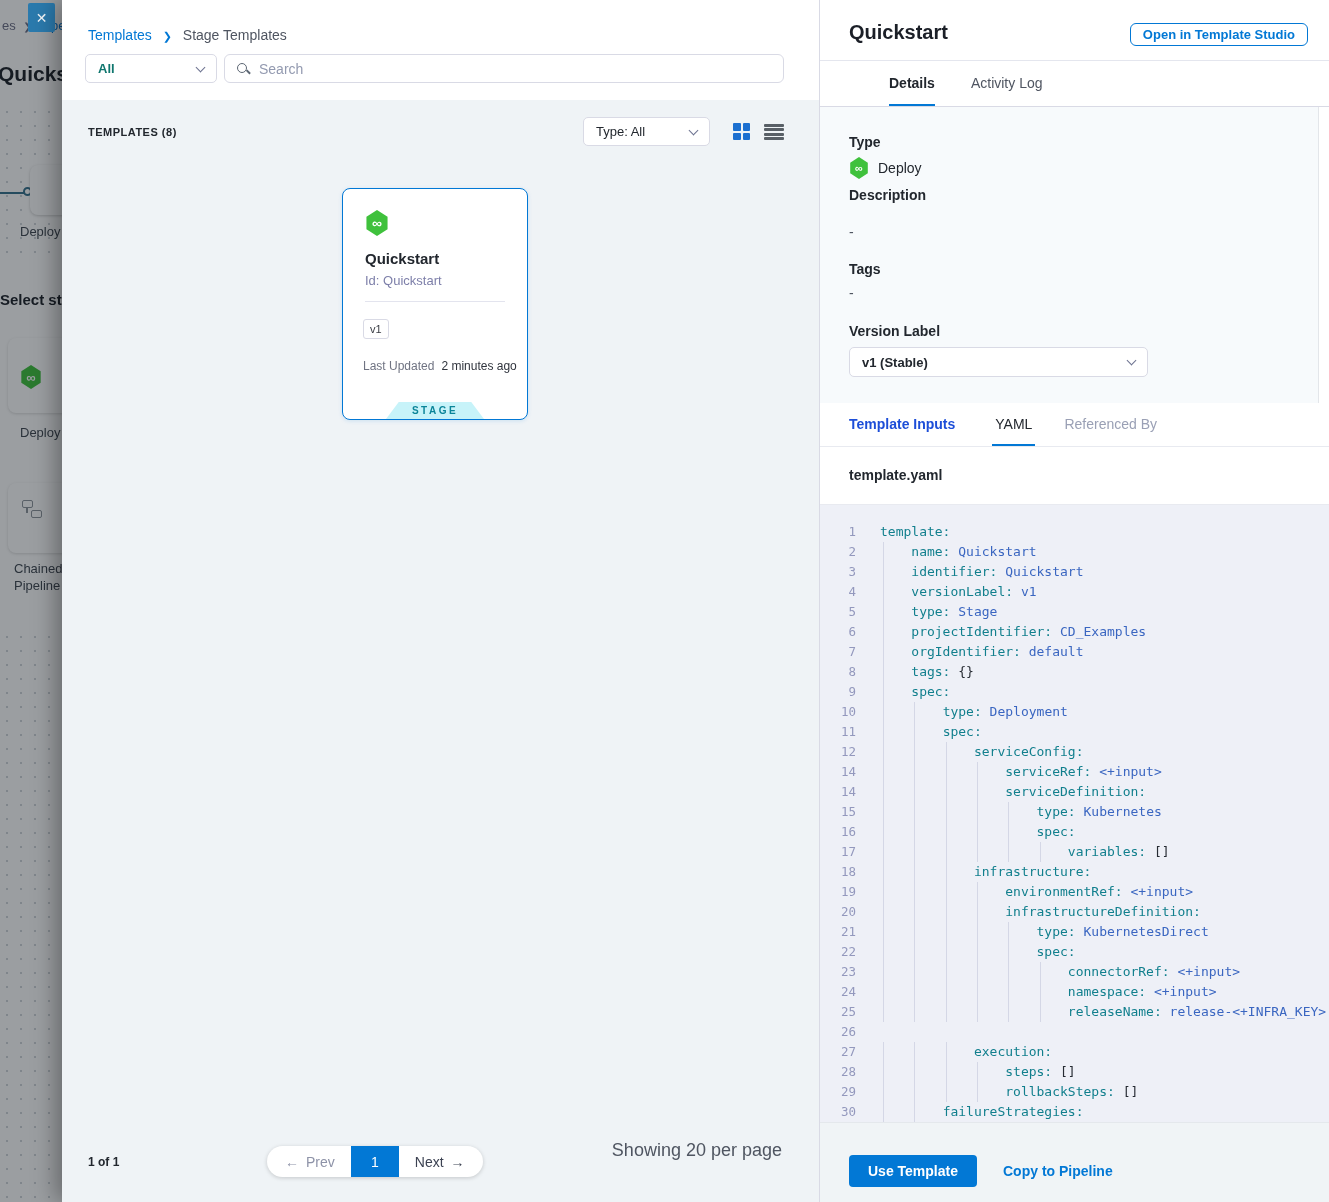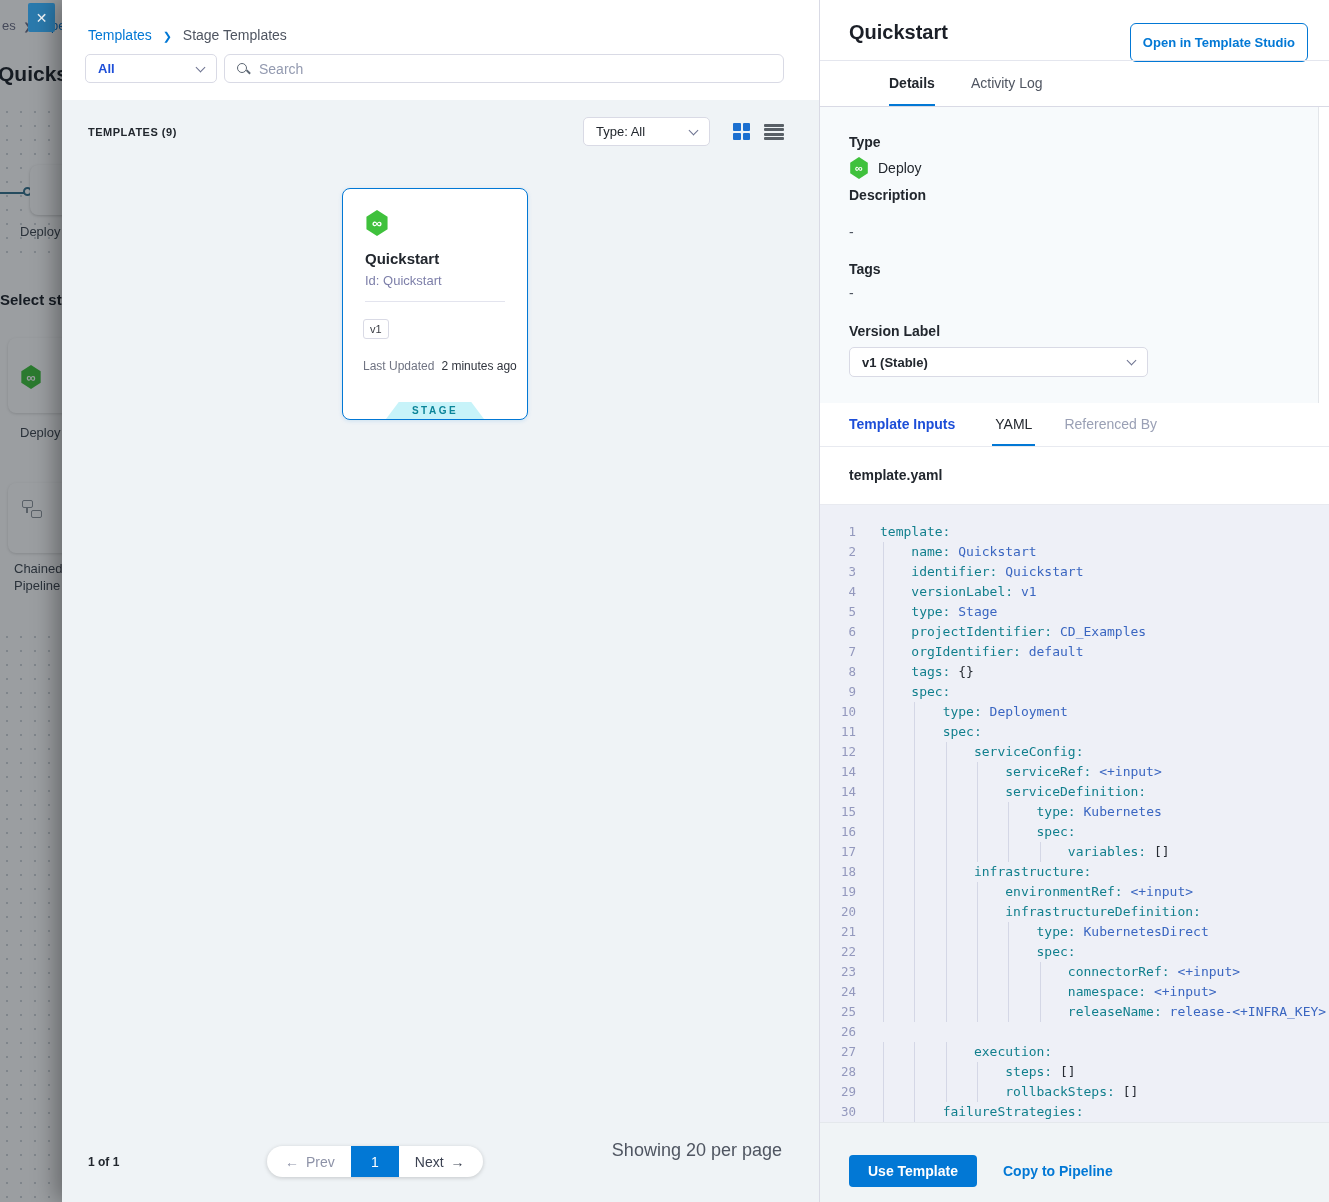--- a/index.html
+++ b/index.html
@@ -38,21 +38,21 @@
 
   
   .list-pane { position:relative; width:757px; height:100%; background:#fff; flex:none; }
   .grid-bg { position:absolute; left:0; top:100px; right:0; bottom:0; background:#eff3f6; }
   .crumbs { position:absolute; left:26px; top:27px; font-size:14px; white-space:nowrap; }
   .crumbs .link { color:#0278d5; cursor:pointer; }
   .crumbs .sep { color:#0278d5; font-size:11px; margin:0 7px; }
   .crumbs .current { color:#4f5561; }
   .select-box { position:absolute; height:29px; background:#fff; border:1px solid #d9dae5; border-radius:5px; display:flex; align-items:center; padding:0 12px; cursor:pointer; }
   .scope-select { left:23px; top:54px; width:132px; }
-  .scope-select .lbl { font-size:13px; font-weight:bold; color:#1d4ed8; }
+  .scope-select .lbl { font-size:13px; font-weight:bold; color:#0f766e; }
   .type-select { left:521px; top:117px; width:127px; }
   .type-select .lbl { font-size:13px; color:#22272e; }
   .chev { width:7px; height:7px; border-right:1.6px solid #6d7390; border-bottom:1.6px solid #6d7390; transform:rotate(45deg); margin-left:auto; margin-top:-3px; }
   .search-wrap { position:absolute; left:162px; top:54px; width:560px; height:29px; border:1px solid #d9dae5; border-radius:6px; background:#fff; display:flex; align-items:center; }
   .mag { position:relative; width:14px; height:14px; margin:0 9px 0 11px; flex:none; }
   .mag::before { content:""; position:absolute; left:1px; top:1px; width:8px; height:8px; border:1.5px solid #5c6673; border-radius:50%; }
   .mag::after { content:""; position:absolute; left:10px; top:9px; width:5px; height:1.5px; background:#5c6673; transform:rotate(45deg); }
   .search-input { border:none; outline:none; flex:1; font-size:14px; color:#22272e; font-family:"Liberation Sans",sans-serif; background:transparent; }
   .search-input::placeholder { color:#939ab0; }
   .list-header { position:absolute; left:26px; top:126px; font-size:11px; font-weight:bold; letter-spacing:.5px; color:#22272e; }
@@ -81,21 +81,21 @@
   .pager .prev { color:#8e93a8; padding:0 16px 0 18px; }
   .pager .prev .arr { margin-right:7px; }
   .pager .pactive { width:48px; justify-content:center; background:#0278d5; color:#fff; }
   .pager .next { color:#3c4252; padding:0 18px 0 16px; }
   .pager .next .arr { margin-left:7px; }
   .showing { position:absolute; right:37px; top:1140px; font-size:18px; color:#4f5561; }
 
   
   .detail-pane { position:relative; width:510px; height:100%; border-left:1px solid #d9dae5; flex:none; background:#fff; }
   .dp-title { position:absolute; left:29px; top:21px; font-size:20px; font-weight:bold; color:#1b1f27; }
-  .open-studio { position:absolute; right:21px; top:23px; height:39px; border:1.5px solid #0278d5; border-radius:6px; background:#fff;
+  .open-studio { position:absolute; right:21px; top:23px; height:23px; border:1.5px solid #0278d5; border-radius:6px; background:#fff;
                  color:#0278d5; font-size:13px; font-weight:bold; display:flex; align-items:center; padding:0 12px; cursor:pointer; font-family:"Liberation Sans",sans-serif; }
   .dp-header-line { position:absolute; left:0; right:0; top:60px; height:1px; background:#e4e6ee; }
   .tabs { position:absolute; left:29px; top:60px; height:46px; display:flex; align-items:center; }
   .tab { font-size:14px; margin-right:36px; cursor:pointer; position:relative; height:46px; display:flex; align-items:center; }
   .tab.active { font-weight:bold; color:#22272e;margin-left:40px; }
   .tab.active::after { content:""; position:absolute; left:0; right:0; bottom:0; height:2.5px; background:#0278d5; }
   .tab.inactive { color:#4f5561; }
   .tabs-line { position:absolute; left:0; right:0; height:1px; background:#d9dae5; }
   .details-band { position:absolute; left:0; right:0; top:107px; height:296px; background:#f7fafc; }
   .scroll-track { position:absolute; right:0; top:0; bottom:0; width:11px; background:#fff; border-left:1px solid #e3e6ea; }
@@ -187,21 +187,21 @@
     <div class="select-box scope-select">
       <span class="lbl">All</span>
       <span class="chev"></span>
     </div>
 
     <div class="search-wrap">
       <span class="mag"></span>
       <input class="search-input" value="" placeholder="Search" style="">
     </div>
 
-    <div class="list-header">TEMPLATES (9)</div>
+    <div class="list-header">TEMPLATES (8)</div>
 
     <div class="select-box type-select">
       <span class="lbl">Type: All</span>
       <span class="chev"></span>
     </div>
 
     <div class="grid-icon">
       <span></span>
         <span></span>
         <span></span>

